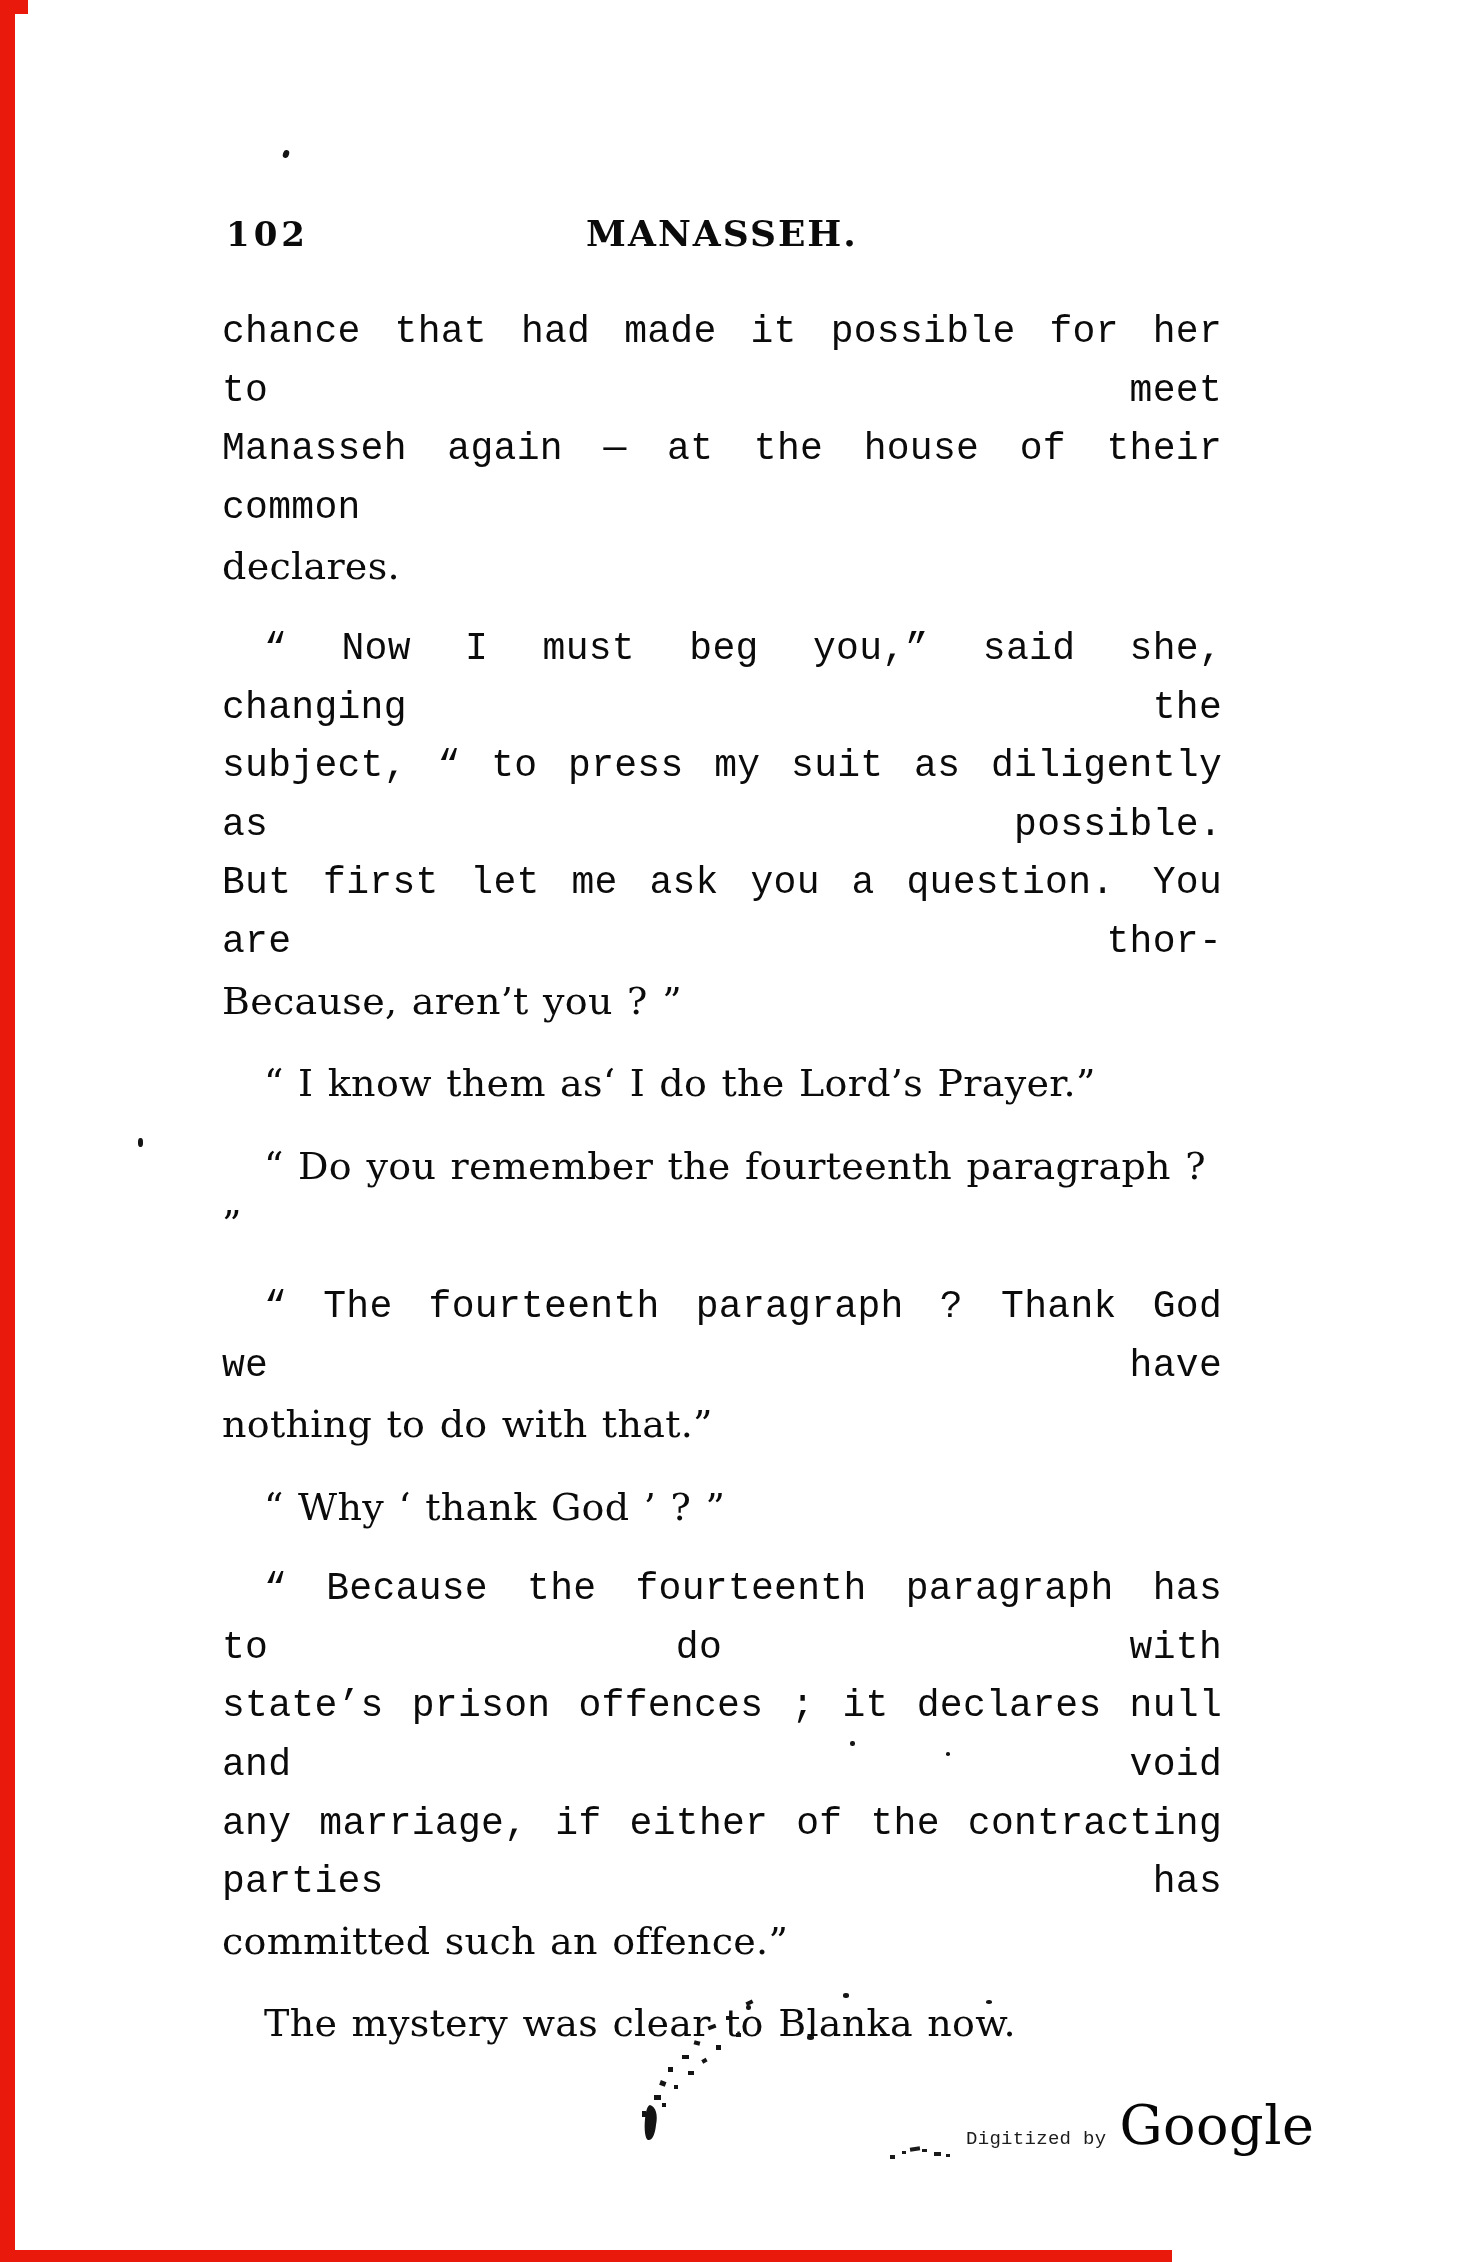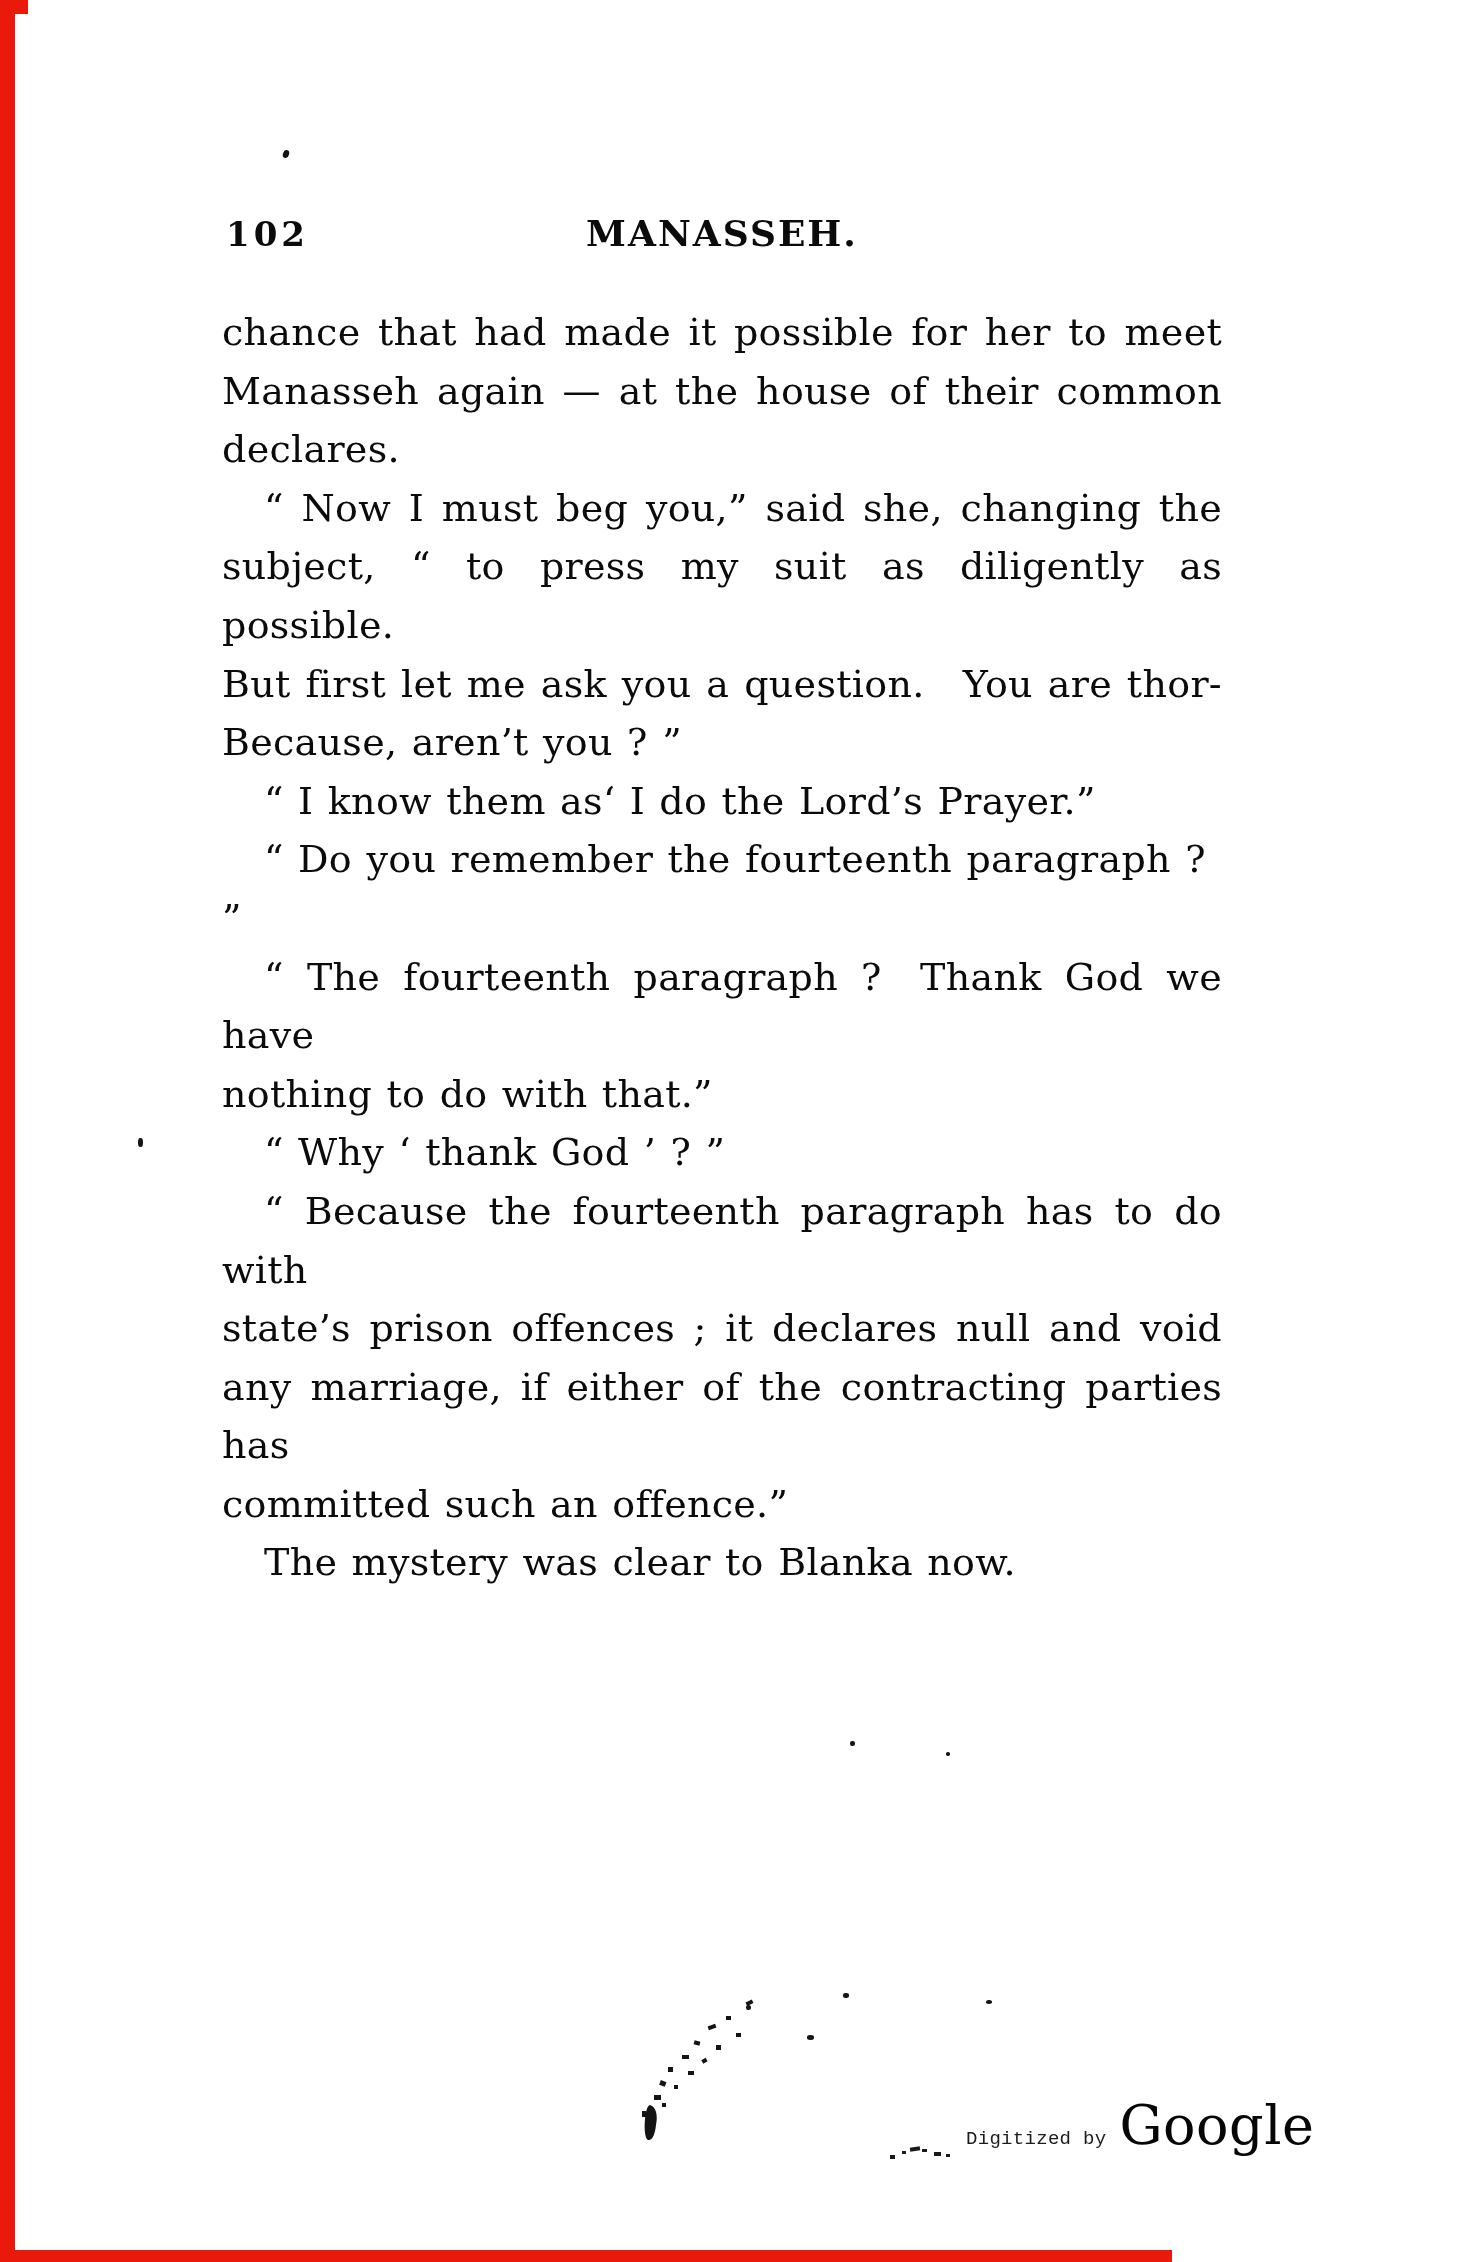--- a/index.html
+++ b/index.html
@@ -25,22 +25,22 @@
     text-align:center;font-size:36px;font-weight:bold;
     letter-spacing:2px;
   }
   
   .body-text{
     position:absolute;left:222px;top:303px;width:1000px;
     font-size:38px;line-height:58.6px;letter-spacing:0.3px;
     word-spacing:2px;
   }
   .line{min-height:58.6px;}
-  .line.j{text-align:justify;text-align-last:justify;}
-  .line.i{text-indent:42px;}
+  .line.j{text-align:justify;text-align-last:justify;font-family:Liberation Mono, monospace;}
+  .line.i{text-indent:42px;margin-top:24px;}
   
   .speck{position:absolute;background:#151515;border-radius:45%;}
   .penmarks{position:absolute;left:598px;top:1983px;}
   .bottommarks{position:absolute;left:888px;top:2143px;}
   
   .watermark{
     position:absolute;left:966px;top:2094px;
     display:flex;align-items:baseline;gap:13px;white-space:nowrap;
   }
   .digitized{

